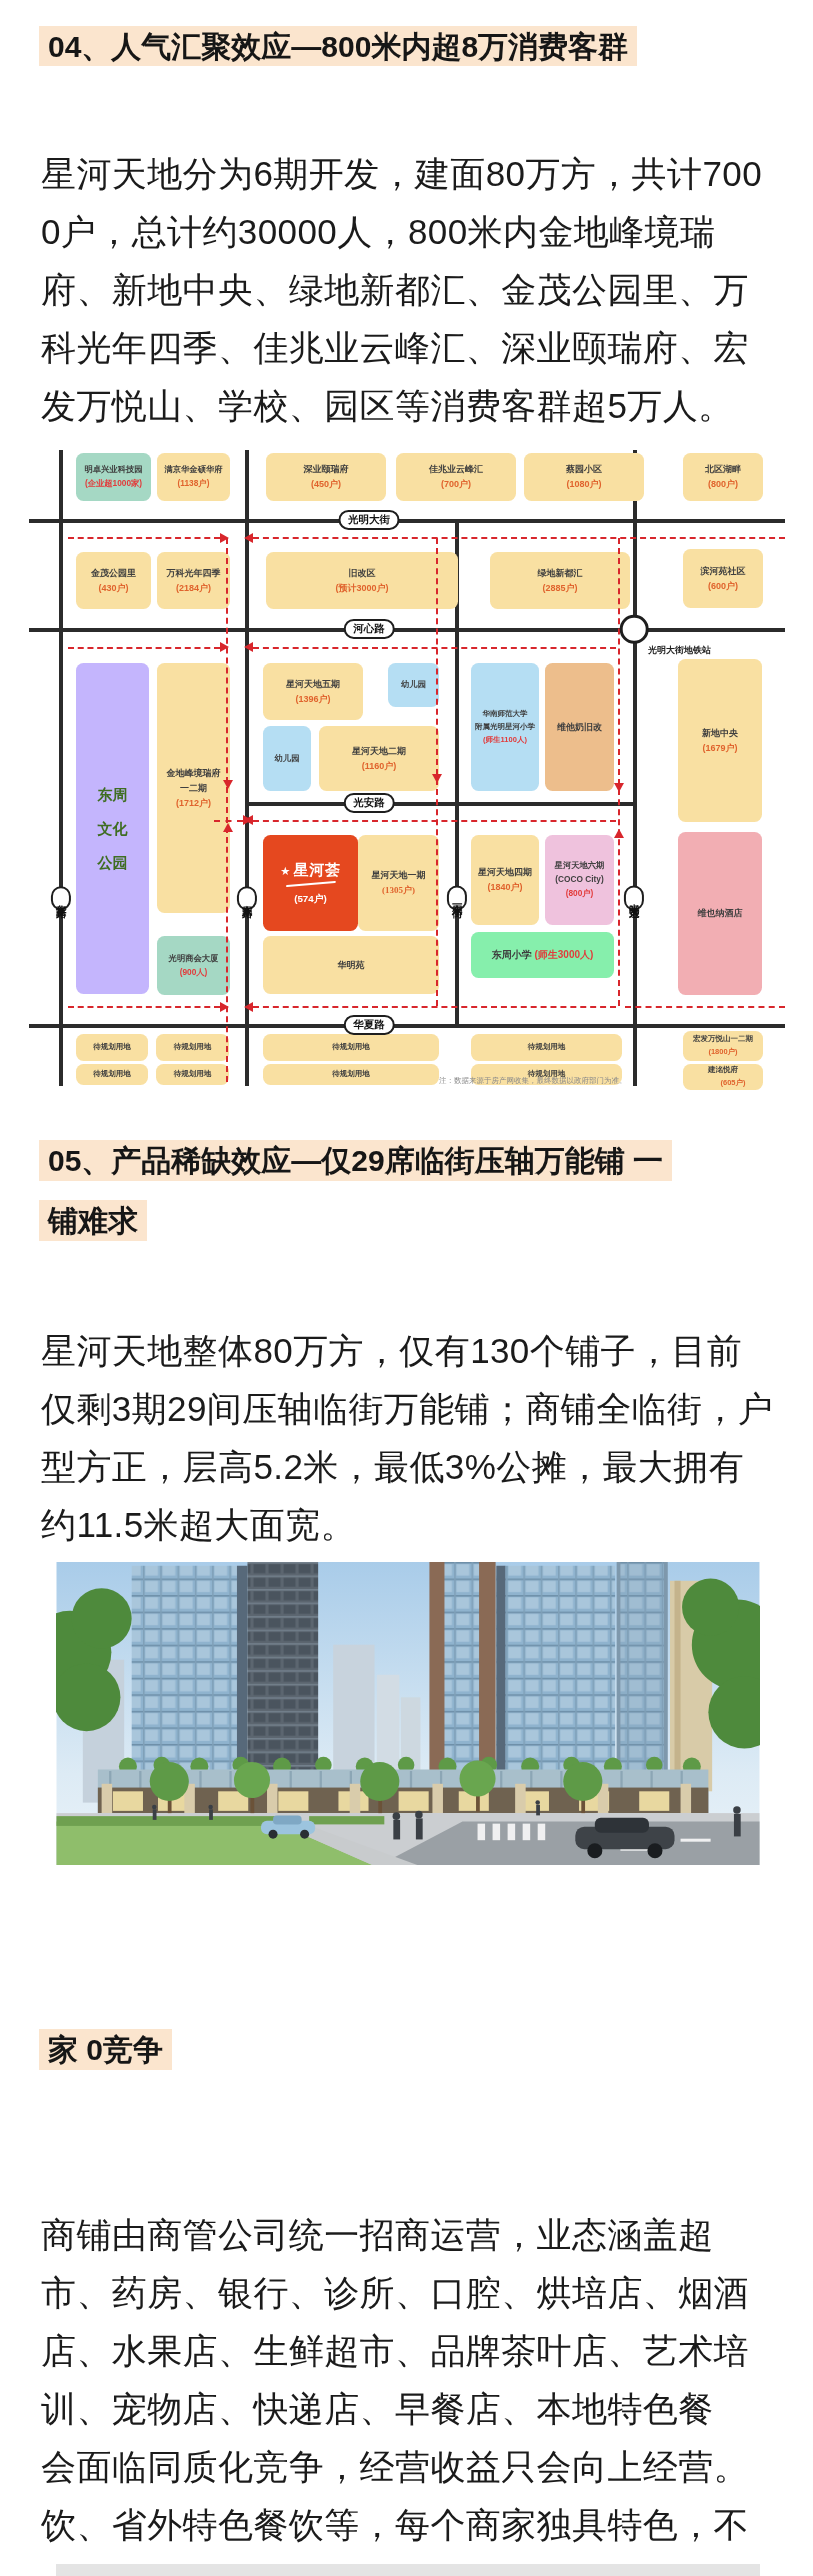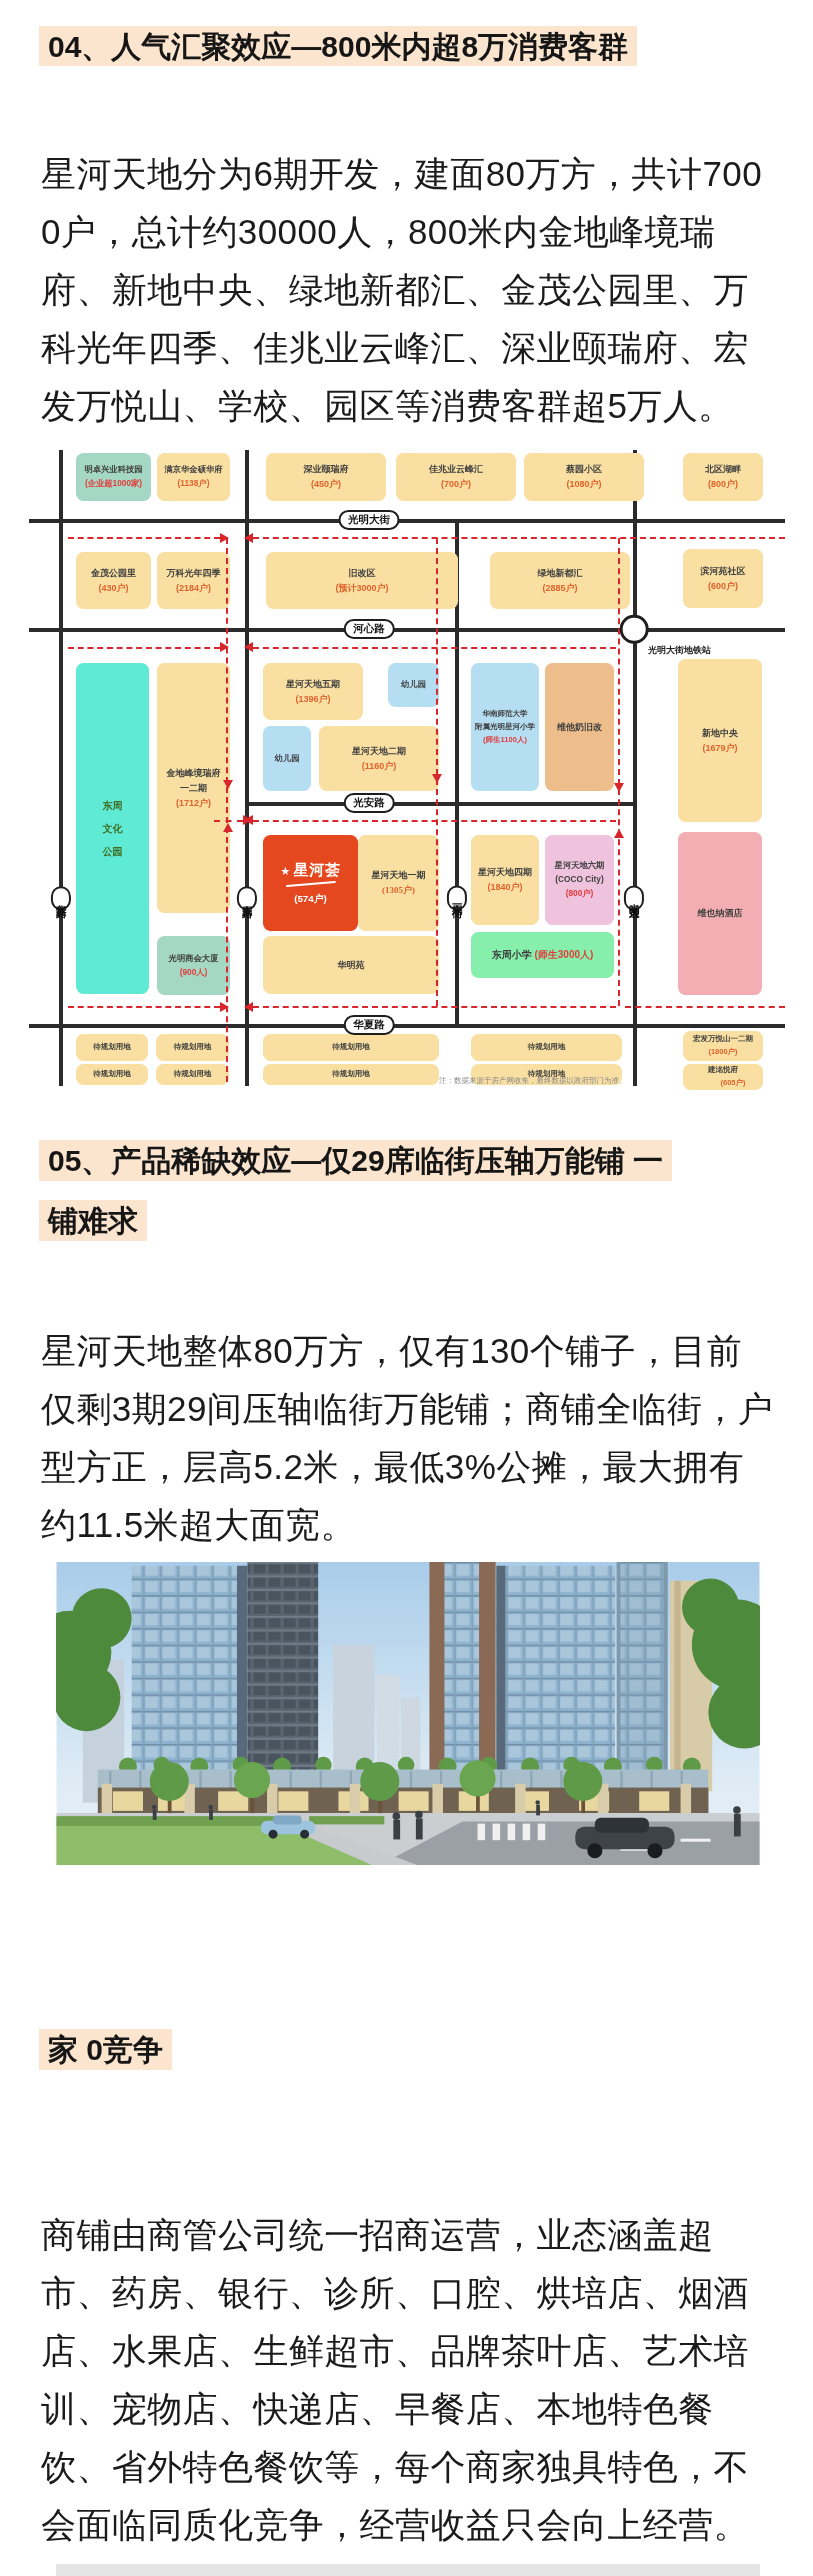--- a/index.html
+++ b/index.html
@@ -136,21 +136,21 @@
       <div class="block-line"><span style="color: rgb(224, 99, 45);">(预计3000户)</span></div>
     </div>
     <div class="map-block" style="left: 461px; top: 102px; width: 140px; height: 57px; background: rgb(249, 224, 162); font-size: 9px;">
       <div class="block-line"><span style="color: rgb(63, 63, 63);">绿地新都汇</span></div>
       <div class="block-line"><span style="color: rgb(224, 99, 45);">(2885户)</span></div>
     </div>
     <div class="map-block" style="left: 654px; top: 99px; width: 80px; height: 59px; background: rgb(249, 224, 162); font-size: 9px;">
       <div class="block-line"><span style="color: rgb(63, 63, 63);">滨河苑社区</span></div>
       <div class="block-line"><span style="color: rgb(224, 99, 45);">(600户)</span></div>
     </div>
-    <div class="map-block park" style="left: 47px; top: 213px; width: 73px; height: 331px; background: #5eead4; font-size: 10px;">
+    <div class="map-block park" style="left: 47px; top: 213px; width: 73px; height: 331px; background: #c4b5fd; font-size: 15px;">
       <div class="block-line"><span style="color: rgb(63, 109, 34);">东周</span></div>
       <div class="block-line"><span style="color: rgb(63, 109, 34);">文化</span></div>
       <div class="block-line"><span style="color: rgb(63, 109, 34);">公园</span></div>
     </div>
     <div class="map-block" style="left: 128px; top: 213px; width: 73px; height: 250px; background: rgb(249, 224, 162); font-size: 9px;">
       <div class="block-line"><span style="color: rgb(63, 63, 63);">金地峰境瑞府</span></div>
       <div class="block-line"><span style="color: rgb(63, 63, 63);">一二期</span></div>
       <div class="block-line"><span style="color: rgb(224, 99, 45);">(1712户)</span></div>
     </div>
     <div class="map-block" style="left: 128px; top: 486px; width: 73px; height: 59px; background: rgb(165, 216, 196); font-size: 8.3px;">
@@ -438,18 +438,18 @@
 </div>
 
 <div class="title-block t06">
     <div class="tline"><span class="hl">家 0竞争</span></div>
   </div>
 <div class="para p06">
     <div class="pline">商铺由商管公司统一招商运营，业态涵盖超</div>
     <div class="pline">市、药房、银行、诊所、口腔、烘培店、烟酒</div>
     <div class="pline">店、水果店、生鲜超市、品牌茶叶店、艺术培</div>
     <div class="pline">训、宠物店、快递店、早餐店、本地特色餐</div>
+    <div class="pline">会面临同质化竞争，经营收益只会向上经营。</div>
     <div class="pline">饮、省外特色餐饮等，每个商家独具特色，不</div>
-    <div class="pline">会面临同质化竞争，经营收益只会向上经营。</div>
   </div>
 
 <div class="bottom-strip"></div>
 
 
 </body></html>

